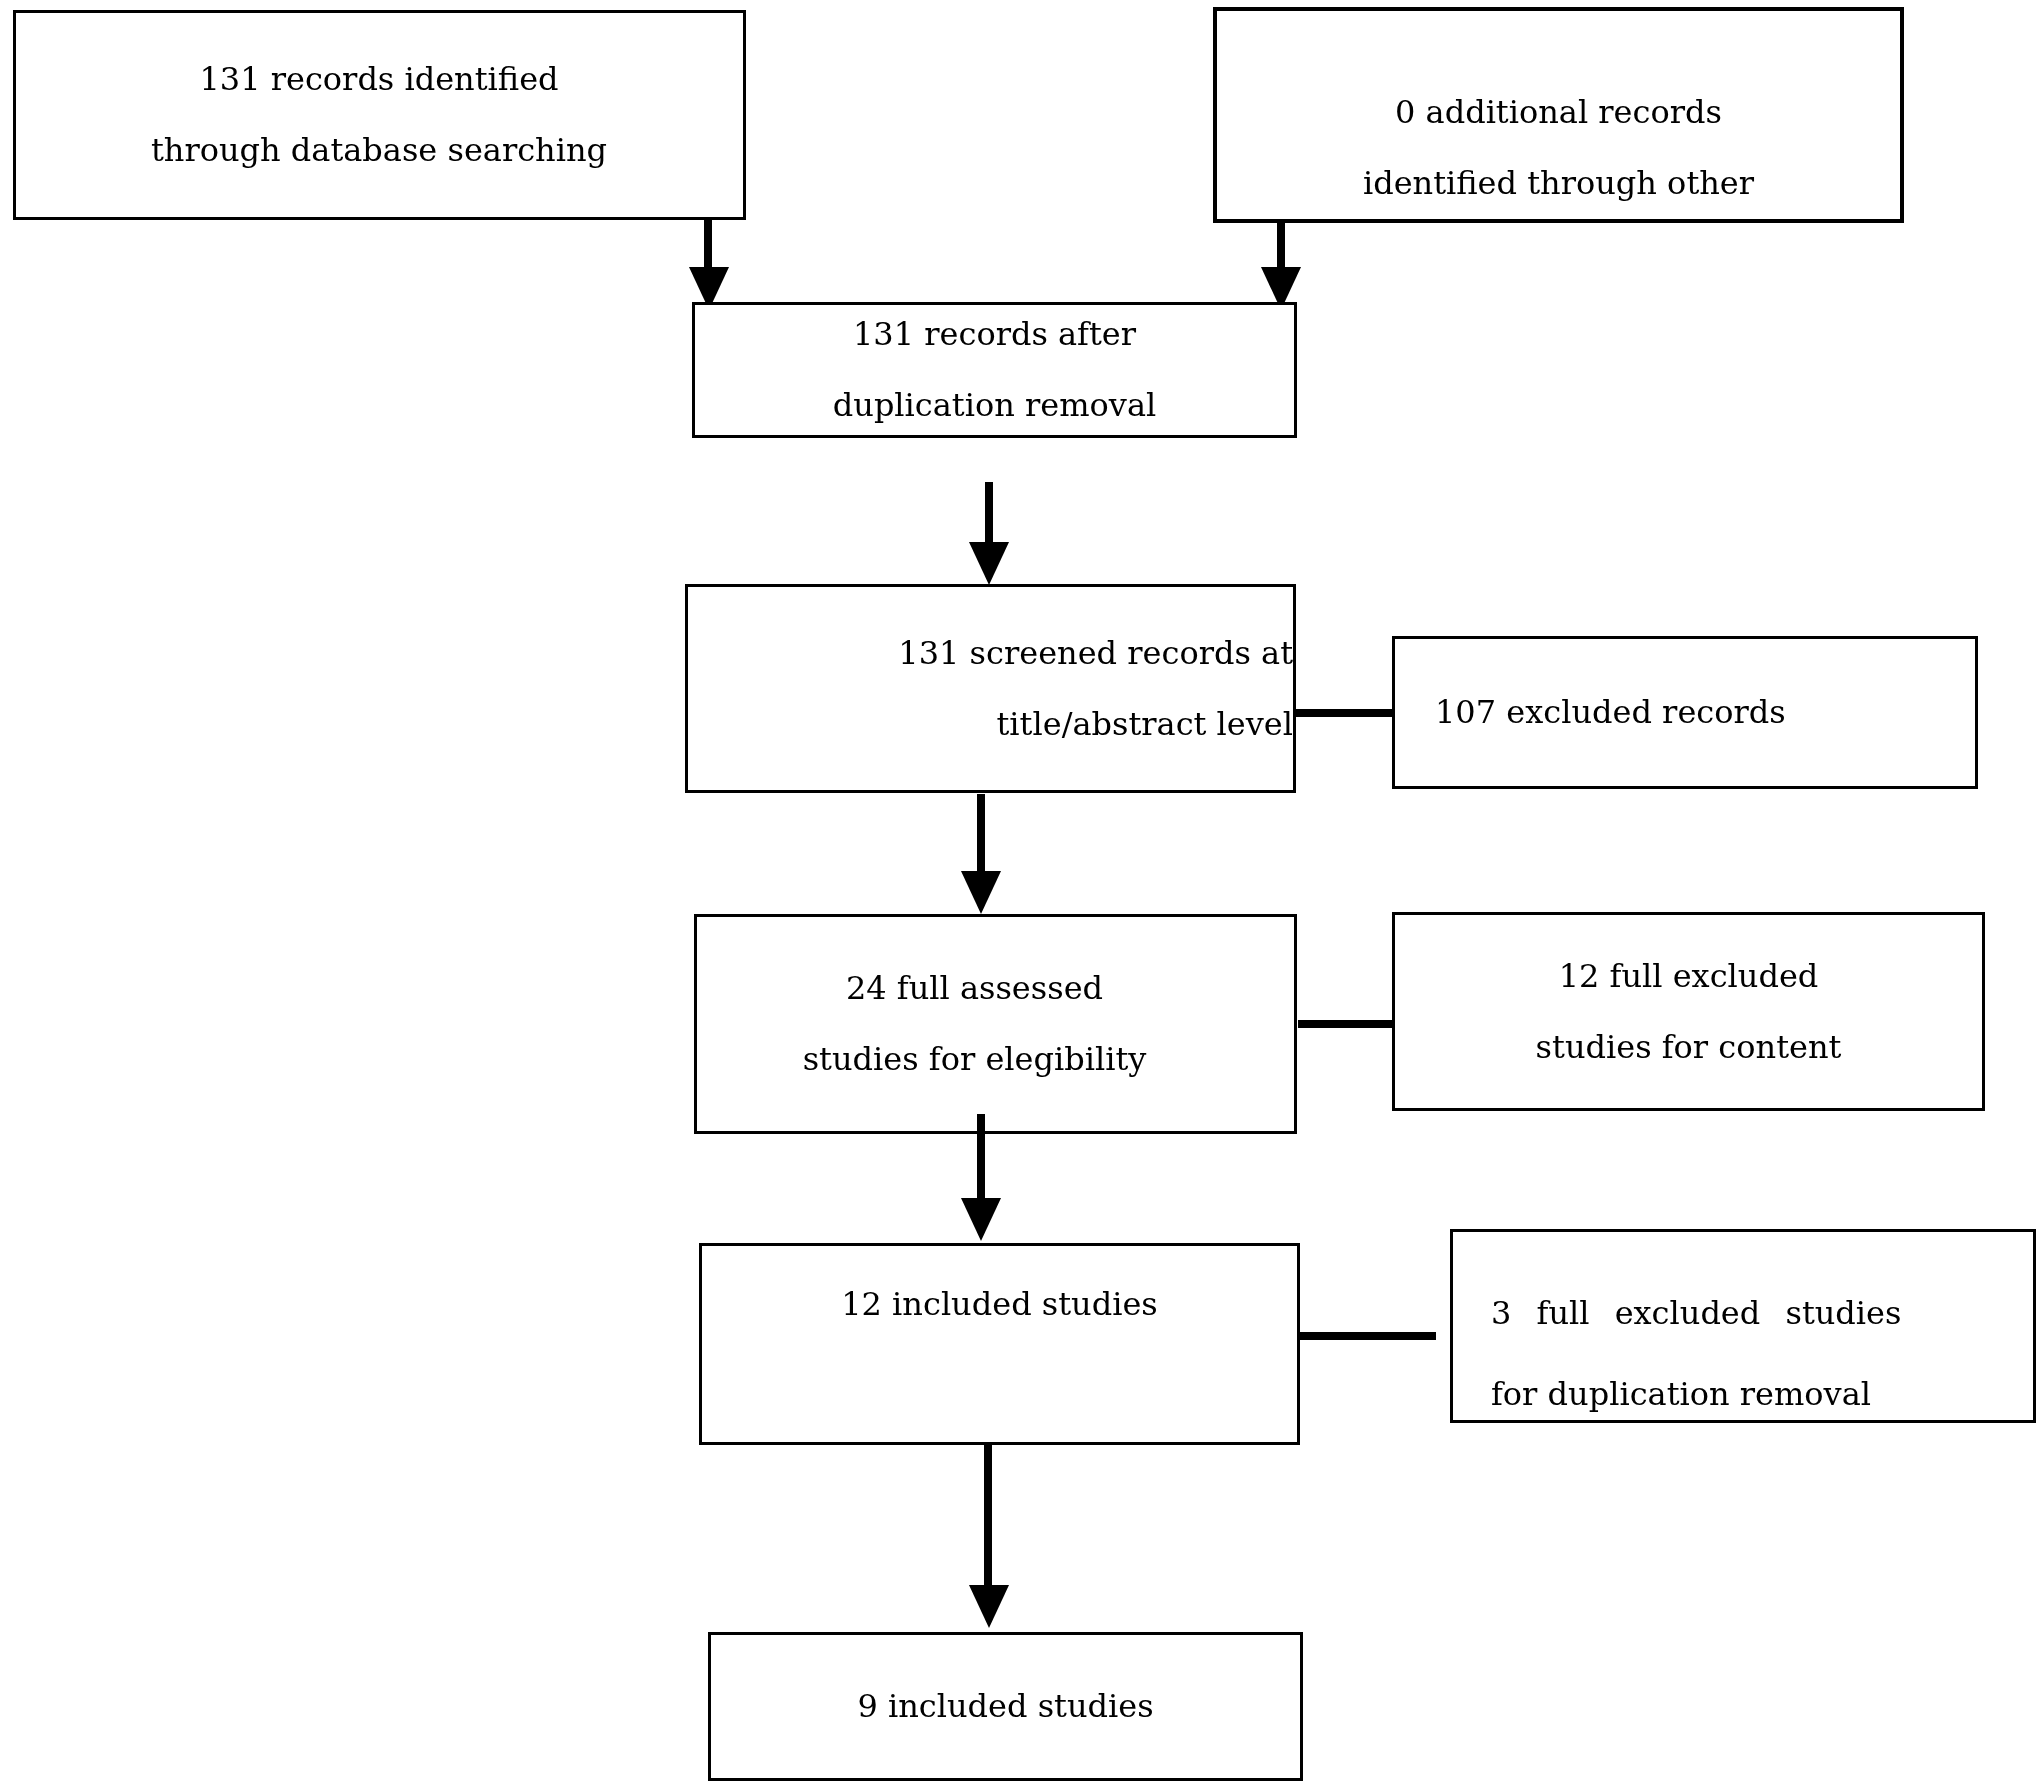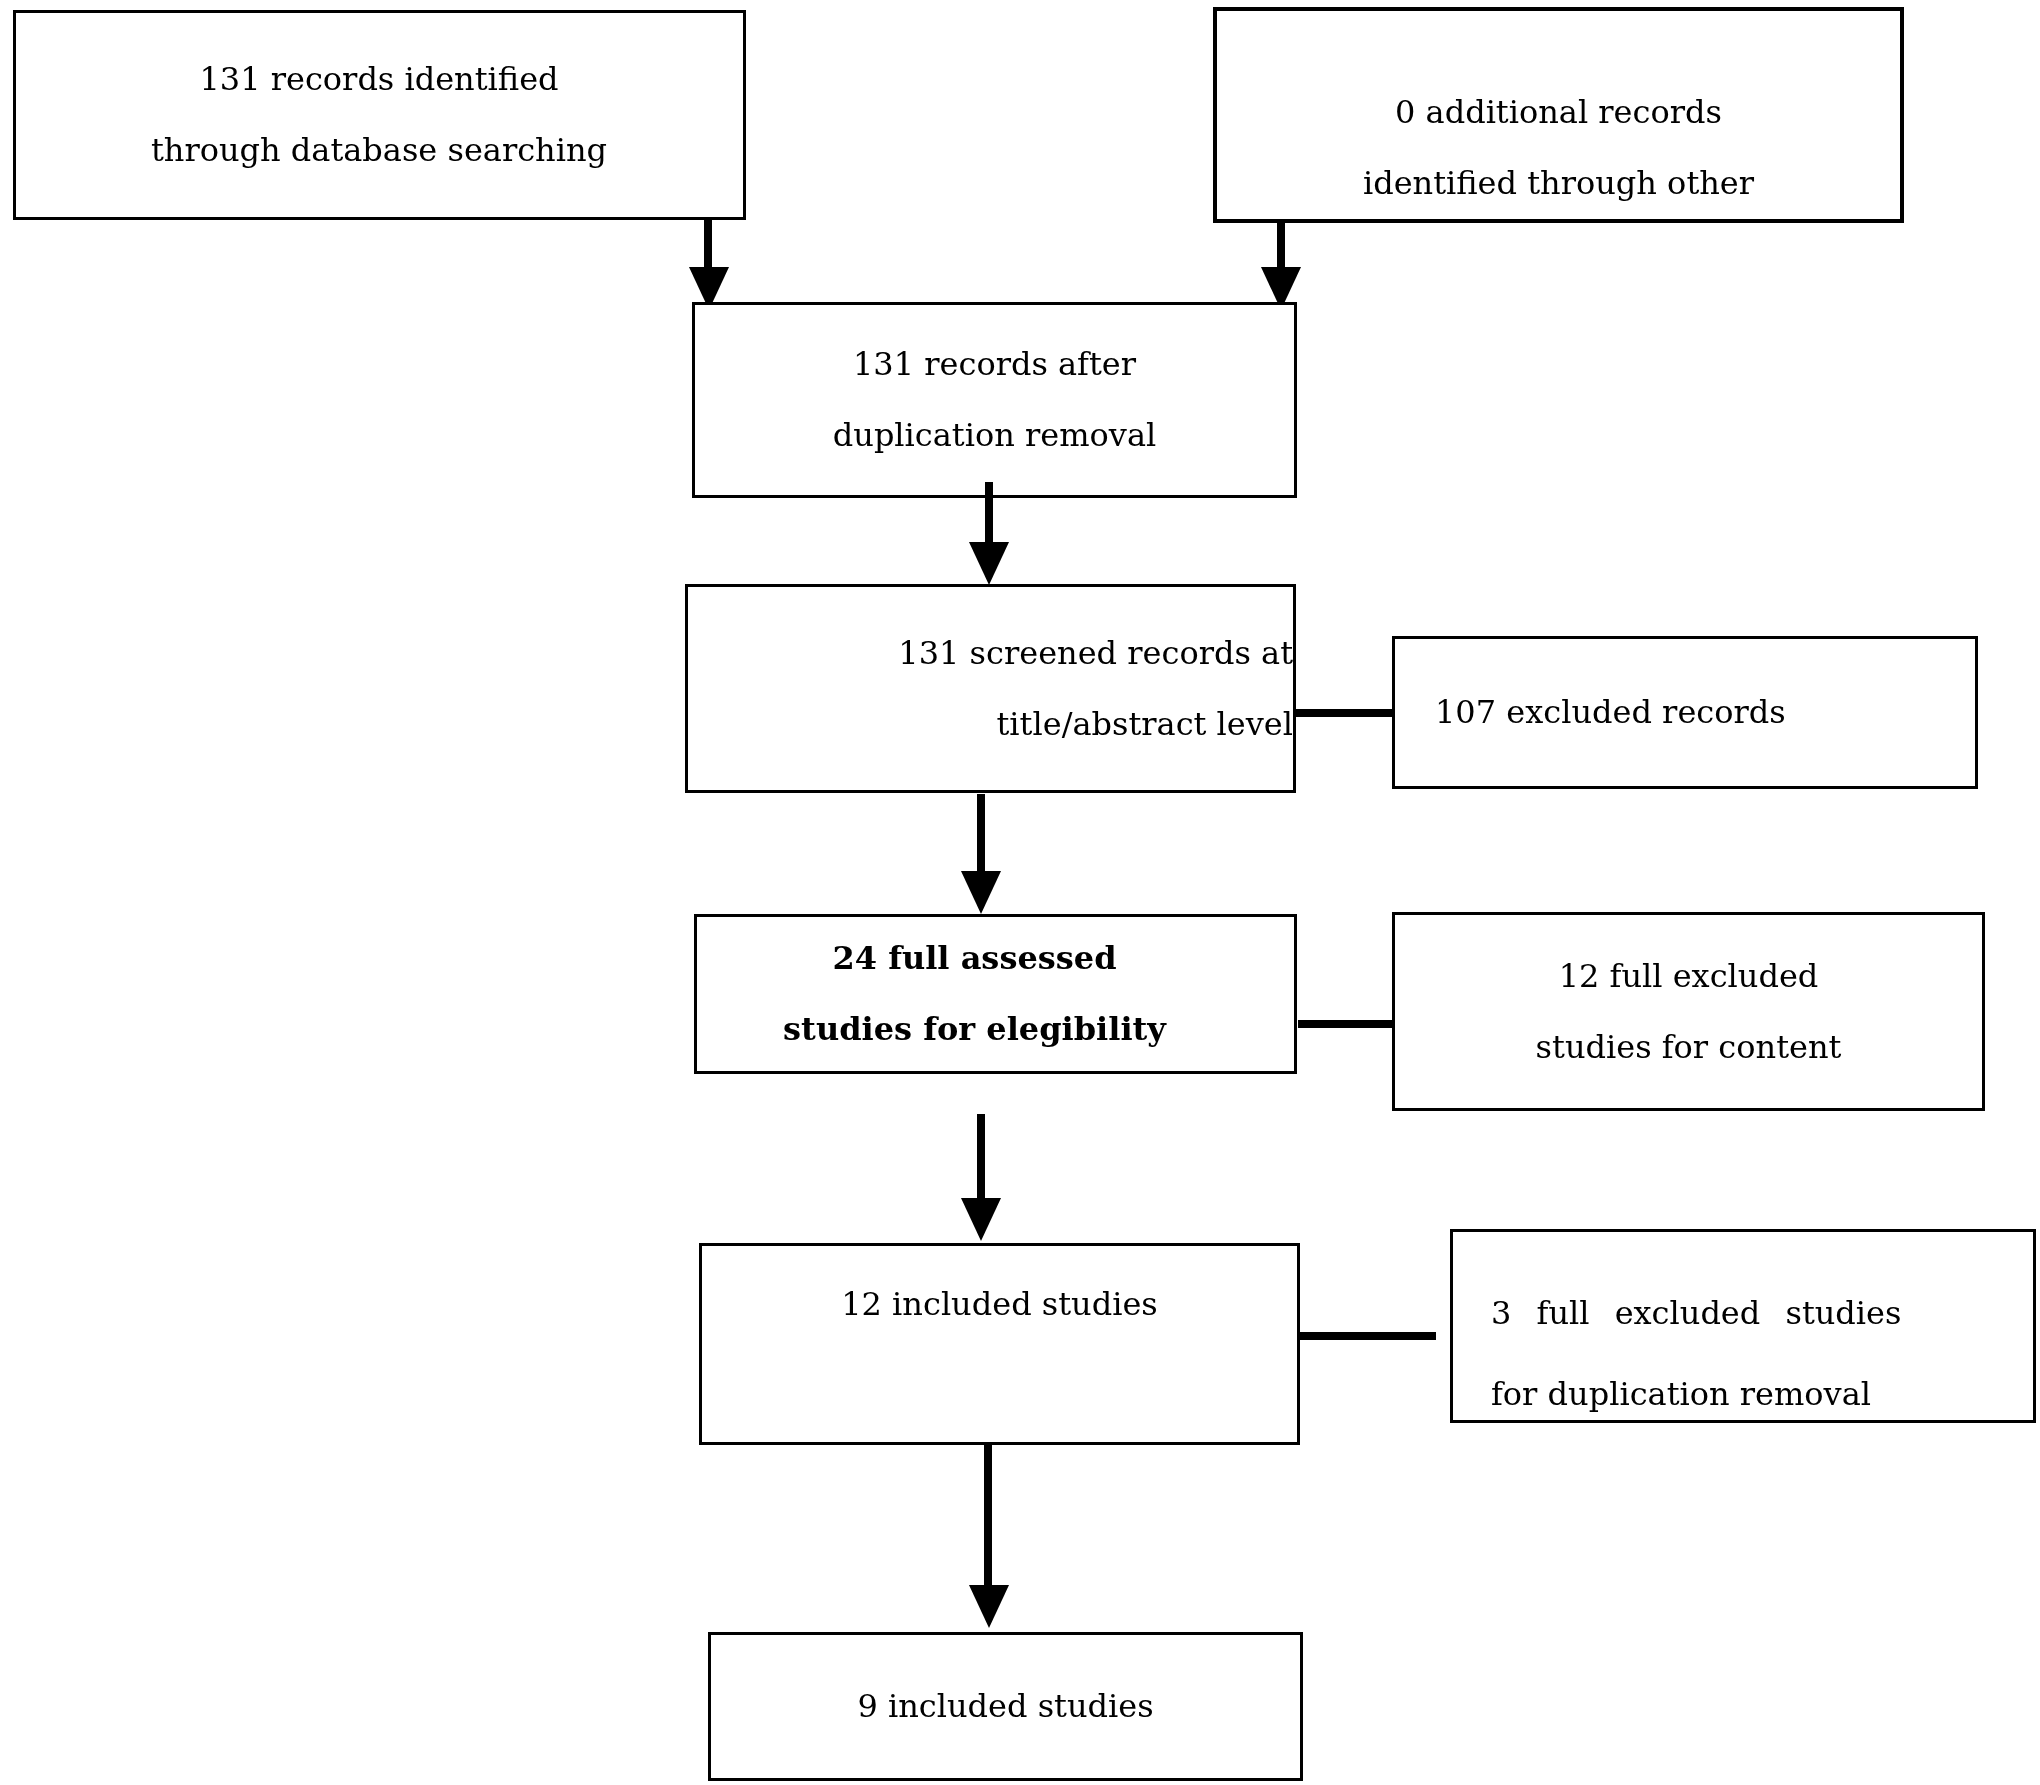--- a/index.html
+++ b/index.html
@@ -26,27 +26,27 @@
     font-size: 32px;
     line-height: 71px;
     text-align: center;
     overflow: hidden;
   }
   .box .txt { white-space: nowrap; }
 
   
   .box-identified-db     { left: 12.5px;   top: 10px;   width: 733px; height: 210px; border: 3.3px solid #000; }
   .box-identified-other  { left: 1213px; top: 6.6px;    width: 691px; height: 216px; border: 4.2px solid #000; justify-content: flex-end; }
-  .box-after-dedup       { left: 692px;  top: 302px;  width: 605px; height: 196px; border: 3.3px solid #000; }
+  .box-after-dedup       { left: 692px;  top: 302px;  width: 605px; height: 136px; border: 3.3px solid #000; }
   .box-screened          { left: 685px;  top: 584px;  width: 611px; height: 209px; border: 3.3px solid #000;
                            align-items: flex-end; text-align: left; padding-left: 45px; }
   .box-excluded-records  { left: 1392px; top: 636px;  width: 586px; height: 153px; border: 3.3px solid #000;
                            align-items: flex-start; text-align: left; padding-left: 40px; }
-  .box-full-assessed     { left: 694px;  top: 914px; width: 603px; height: 160px; border: 3.3px solid #000;
-                           padding-right: 42px; font-weight: bold; }
+  .box-full-assessed     { left: 694px;  top: 914px; width: 603px; height: 220px; border: 3.3px solid #000;
+                           padding-right: 42px; }
   .box-excluded-content  { left: 1392px; top: 912px; width: 593px; height: 199px; border: 3.3px solid #000;
                            }
   .box-included-12       { left: 699px;  top: 1243px; width: 601px; height: 202px; border: 3.3px solid #000;
                            justify-content: flex-start; padding-top: 23px; }
   .box-excluded-dup      { left: 1450px; top: 1229px; width: 586px; height: 194px; border: 3.3px solid #000;
                            justify-content: flex-start; align-items: flex-start; text-align: left;
                            padding: 41px 43px 0 38px; line-height: 81px; }
   .box-excluded-dup .justified { word-spacing: 15px; }
   .box-included-9        { left: 708px;  top: 1632px; width: 595px; height: 149px; border: 3.3px solid #000; }
 

